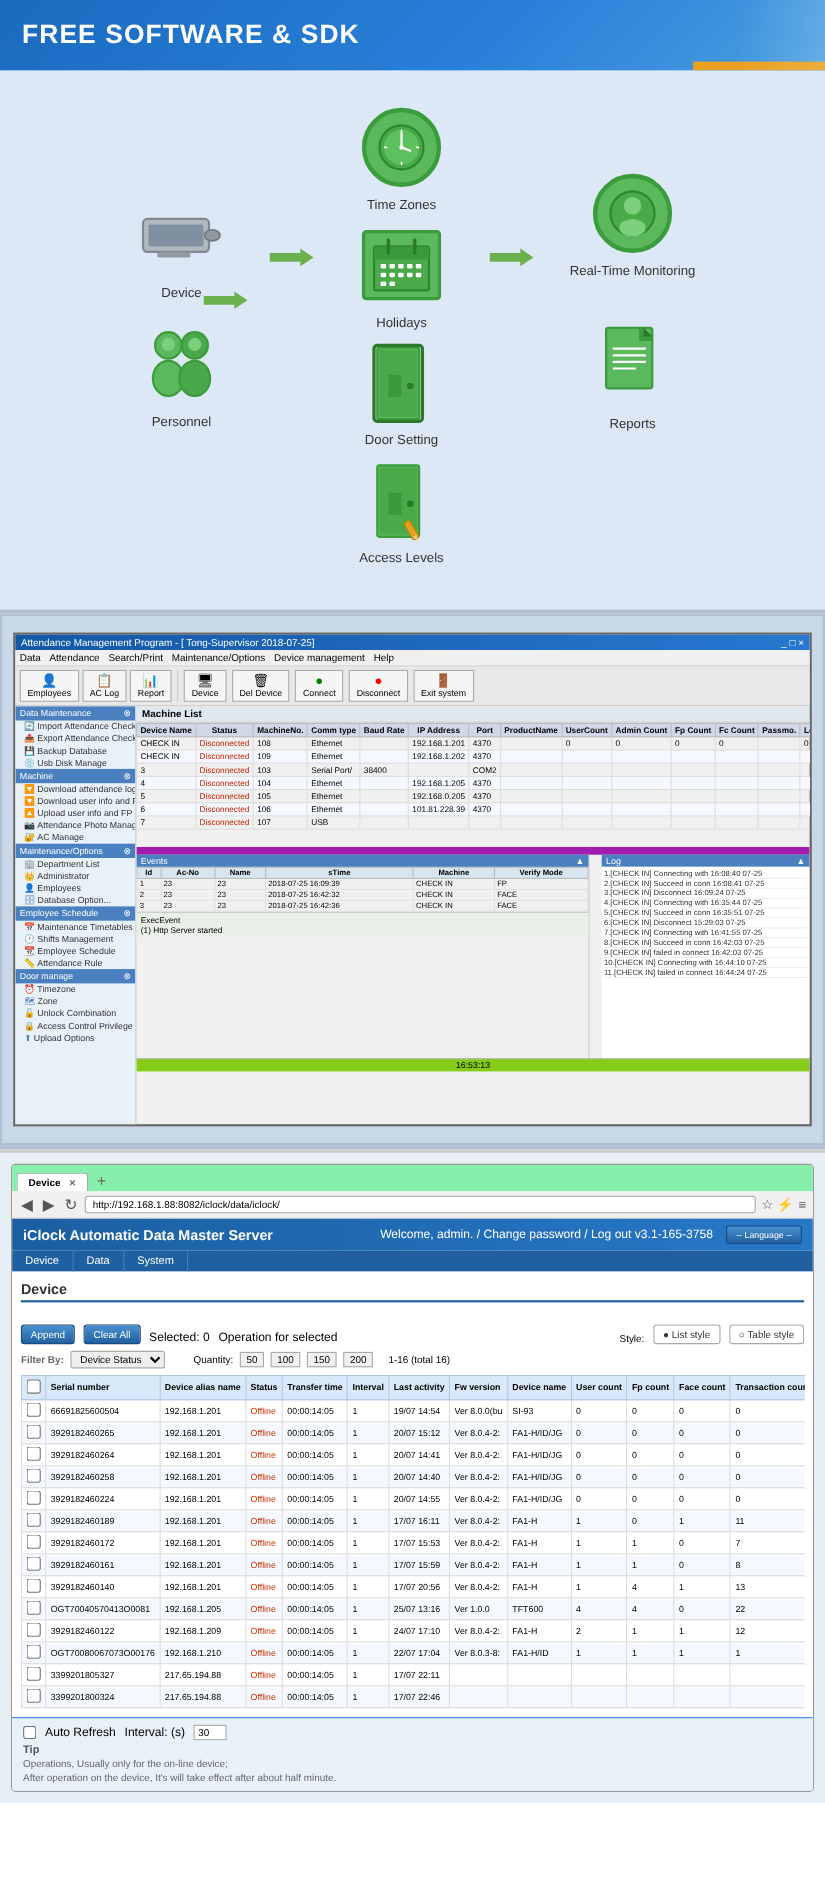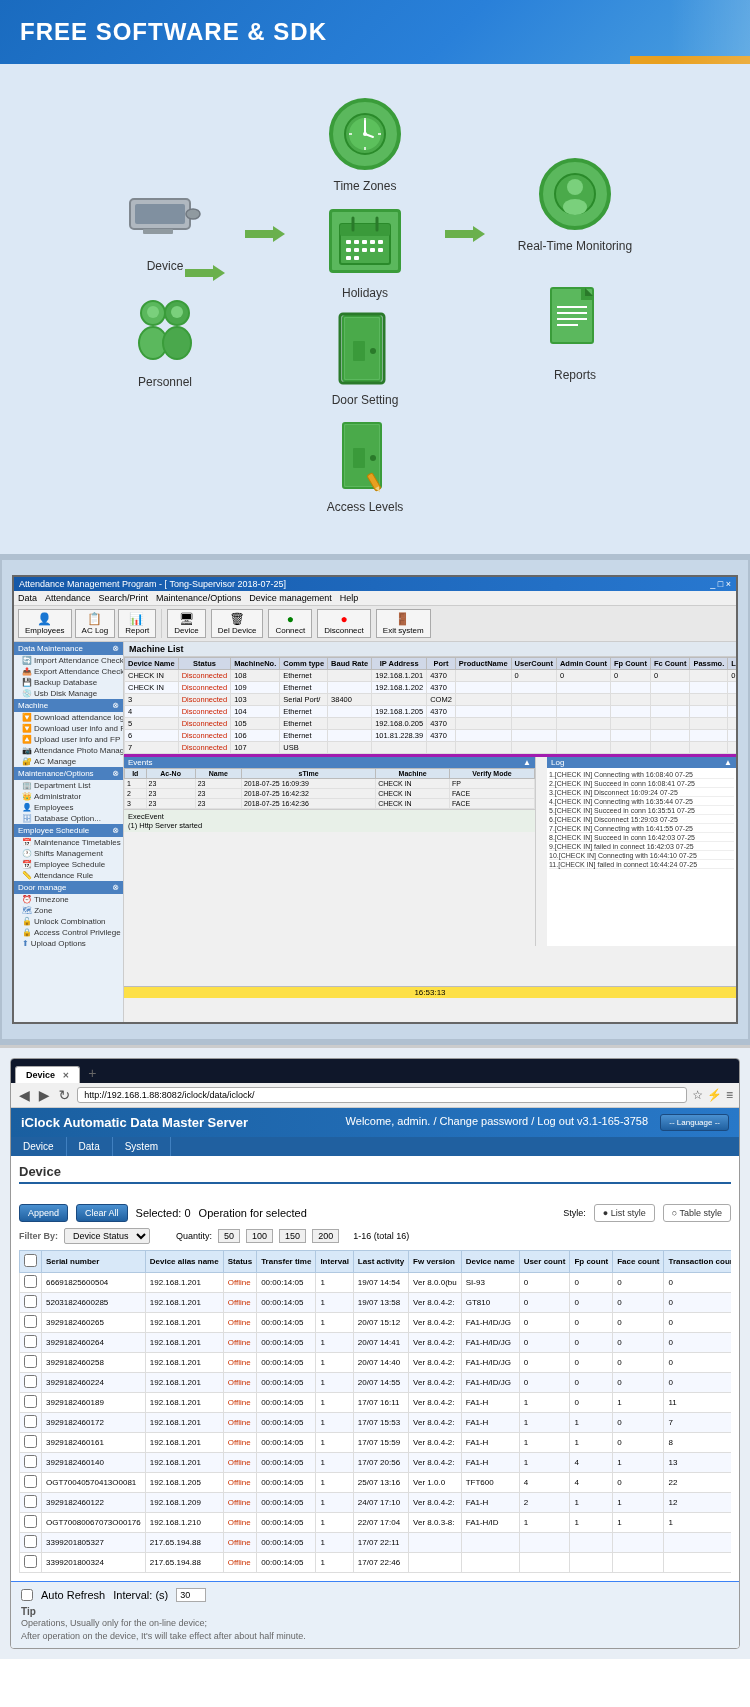--- a/index.html
+++ b/index.html
@@ -170,21 +170,22 @@
     .data-table td {
       border: 1px solid #ddd;
       padding: 1px 3px;
       white-space: nowrap;
     }
     .data-table tr:nth-child(even) td { background: #f5f8ff; }
     .status-disconnected { color: #cc2200; }
     .bottom-panels {
       display: flex;
       height: 192px;
-      border-top: 3px solid #a21caf;
+      border-top: 7px solid #a21caf;
+      margin-top: 16px;
     }
     .events-panel {
       flex: 1;
       display: flex;
       flex-direction: column;
       border-right: 1px solid #ccc;
     }
     .panel-header {
       background: #4a80c0;
       color: #fff;
@@ -221,42 +222,41 @@
       color: #333;
     }
     .log-entry { padding: 0.5px 0; border-bottom: 1px solid #eee; }
     .exec-event {
       background: #e8f0e8;
       padding: 2px 4px;
       font-size: 7.5px;
       border-top: 1px solid #ccc;
     }
     .status-bar {
-      background: #fde047;
+      background: #84cc16;
       padding: 1px 5px;
       font-size: 8px;
       text-align: center;
       border-top: 1px solid #bbb;
-      margin-top: 40px;
     }
 
     
     .web-interface {
       background: #e8eef5;
       padding: 10px;
       border-top: 3px solid #ccc;
     }
     .browser-window {
       background: #fff;
       border: 1px solid #999;
       border-radius: 4px;
       overflow: hidden;
     }
     .browser-tabs {
-      background: #0f172a;
+      background: #86efac;
       display: flex;
       align-items: flex-end;
       padding: 4px 4px 0;
       gap: 2px;
     }
     .browser-tab {
       background: #f0f0f0;
       border: 1px solid #aaa;
       border-bottom: none;
       padding: 3px 10px;
@@ -340,21 +340,21 @@
     .web-section-title {
       font-size: 13px;
       font-weight: bold;
       color: #333;
       border-bottom: 2px solid #2060a0;
       padding-bottom: 3px;
       margin-bottom: 6px;
     }
     .web-toolbar {
       display: flex;
-      align-items: center;
+      align-items: flex-end;
       gap: 8px;
       margin-bottom: 6px;
       flex-wrap: wrap;
       margin-top: 20px;
     }
     .web-btn {
       background: linear-gradient(to bottom, #4a90d0, #2060a0);
       color: #fff;
       border: 1px solid #1a4a80;
       border-radius: 3px;
@@ -560,21 +560,21 @@
         <span class="feature-label">Access Levels</span>
       </div>
     </div>
 
     <div style="margin-top:130px;">
       <svg width="40" height="20" viewBox="0 0 40 20">
         <polygon points="0,6 28,6 28,2 40,10 28,18 28,14 0,14" fill="#6ab04c"></polygon>
       </svg>
     </div>
 
-    <div style="display:flex; flex-direction:column; align-items:center; margin-top:60px;">
+    <div style="display:flex; flex-direction:column; align-items:center; gap:10px; margin-top:60px;">
 
       <div class="feature-item" style="width:140px;">
         <div class="feature-icon-container">
           <div class="icon-circle" style="width:72px; height:72px;">
             <svg width="50" height="50" viewBox="0 0 50 50">
               <circle cx="25" cy="25" r="20" fill="#4aaa4a" stroke="#2a8a2a" stroke-width="2"></circle>
               <circle cx="25" cy="18" r="8" fill="#7ad07c"></circle>
               <ellipse cx="25" cy="38" rx="12" ry="8" fill="#7ad07c"></ellipse>
             </svg>
           </div>
@@ -1002,35 +1002,20 @@
                   <td>19/07 14:54</td>
                   <td>Ver 8.0.0(bu</td>
                   <td>SI-93</td>
                   <td>0</td>
                   <td>0</td>
                   <td>0</td>
                   <td>0</td>
                 </tr>
                 <tr>
                   <td><input type="checkbox" style=""></td>
-                  <td>52031824600285</td>
-                  <td>192.168.1.201</td>
-                  <td><span class="status-offline">Offline</span></td>
-                  <td>00:00:14:05</td>
-                  <td>1</td>
-                  <td>19/07 13:58</td>
-                  <td>Ver 8.0.4-2:</td>
-                  <td>GT810</td>
-                  <td>0</td>
-                  <td>0</td>
-                  <td>0</td>
-                  <td>0</td>
-                </tr>
-                <tr>
-                  <td><input type="checkbox" style=""></td>
                   <td>3929182460265</td>
                   <td>192.168.1.201</td>
                   <td><span class="status-offline">Offline</span></td>
                   <td>00:00:14:05</td>
                   <td>1</td>
                   <td>20/07 15:12</td>
                   <td>Ver 8.0.4-2:</td>
                   <td>FA1-H/ID/JG</td>
                   <td>0</td>
                   <td>0</td>

